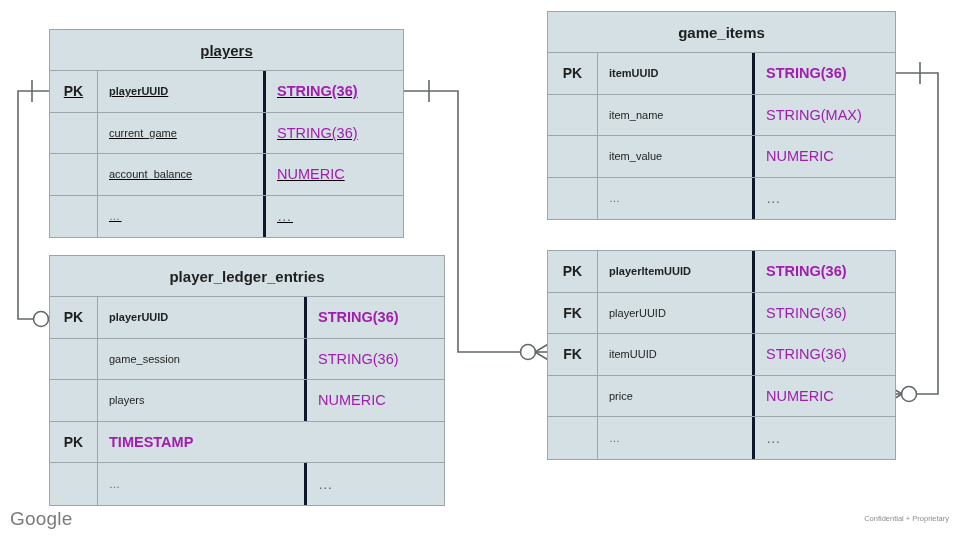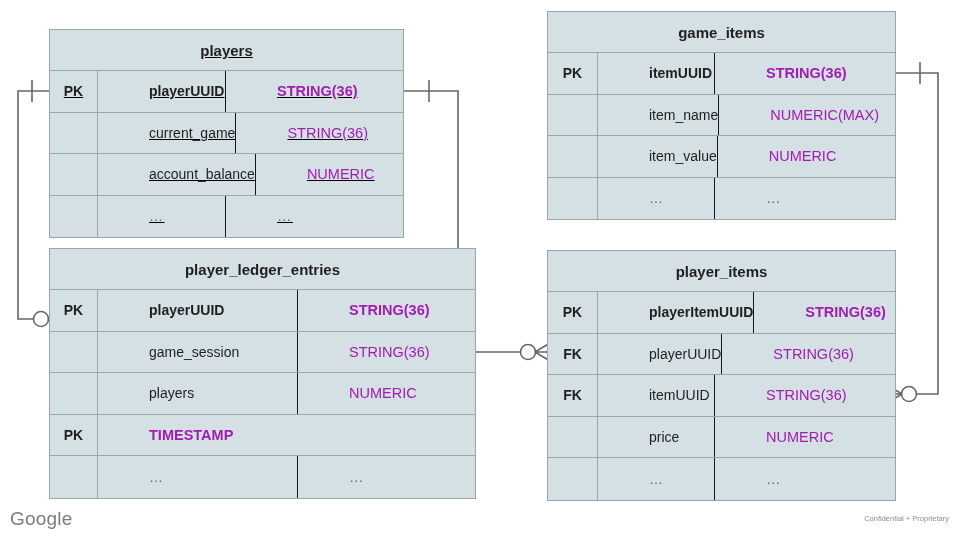--- a/index.html
+++ b/index.html
@@ -44,45 +44,44 @@
     box-sizing: border-box;
     background: #d4e0e3;
     white-space: nowrap;
   }
   .ent-row {
     display: flex;
     height: 41.5px;
     border-bottom: 1px solid #9aa6a9;
     box-sizing: border-box;
     background: #d4e0e3;
-    gap: 40px;
   }
   .ent-row:last-child {
     border-bottom: none;
   }
   .c-key {
     width: 48px;
     flex: 0 0 48px;
     border-right: 1px solid #9aa6a9;
     box-sizing: border-box;
     display: flex;
     align-items: center;
     justify-content: center;
     font-size: 14px;
     font-weight: bold;
     color: #1f1f1f;
   }
   .c-name {
     flex: 1 1 auto;
-    border-right: 1px solid #0f172a;
+    border-right: 3px solid #0f172a;
     box-sizing: border-box;
     display: flex;
     align-items: center;
     padding-left: 11px;
-    font-size: 14px;
+    font-size: 11px;
     color: #1f1f1f;
     white-space: nowrap;
   }
   .c-type {
     width: 137px;
     flex: 0 0 137px;
     box-sizing: border-box;
     display: flex;
     align-items: center;
     padding-left: 11px;
@@ -191,21 +190,21 @@
       <div class="c-name">account_balance</div>
       <div class="c-type">NUMERIC</div>
     </div>
     <div class="ent-row ellipsis">
       <div class="c-key"></div>
       <div class="c-name">…</div>
       <div class="c-type">…</div>
     </div>
   </div>
 
-  <div class="entity" style="left:49px; top:248px; width:427px;">
+  <div class="entity" style="left:49px; top:255px; width:396px;">
     <div class="ent-title">player_ledger_entries</div>
 
     <div class="ent-row pk">
       <div class="c-key">PK</div>
       <div class="c-name">playerUUID</div>
       <div class="c-type">STRING(36)</div>
     </div>
     <div class="ent-row">
       <div class="c-key"></div>
       <div class="c-name">game_session</div>
@@ -231,36 +230,35 @@
     <div class="ent-title">game_items</div>
 
     <div class="ent-row pk">
       <div class="c-key">PK</div>
       <div class="c-name">itemUUID</div>
       <div class="c-type">STRING(36)</div>
     </div>
     <div class="ent-row">
       <div class="c-key"></div>
       <div class="c-name">item_name</div>
-      <div class="c-type">NUMERIC(MAX)</div>
+      <div class="c-type">STRING(MAX)</div>
     </div>
     <div class="ent-row">
       <div class="c-key"></div>
       <div class="c-name">item_value</div>
       <div class="c-type">NUMERIC</div>
     </div>
     <div class="ent-row ellipsis">
       <div class="c-key"></div>
       <div class="c-name">…</div>
       <div class="c-type">…</div>
     </div>
   </div>
 
   <div class="entity wide-key" style="left:547px; top:250px; width:349px;">
-    <div class="ent-title">player_items</div>
 
     <div class="ent-row pk">
       <div class="c-key">PK</div>
       <div class="c-name">playerItemUUID</div>
       <div class="c-type">STRING(36)</div>
     </div>
     <div class="ent-row">
       <div class="c-key">FK</div>
       <div class="c-name">playerUUID</div>
       <div class="c-type">STRING(36)</div>

